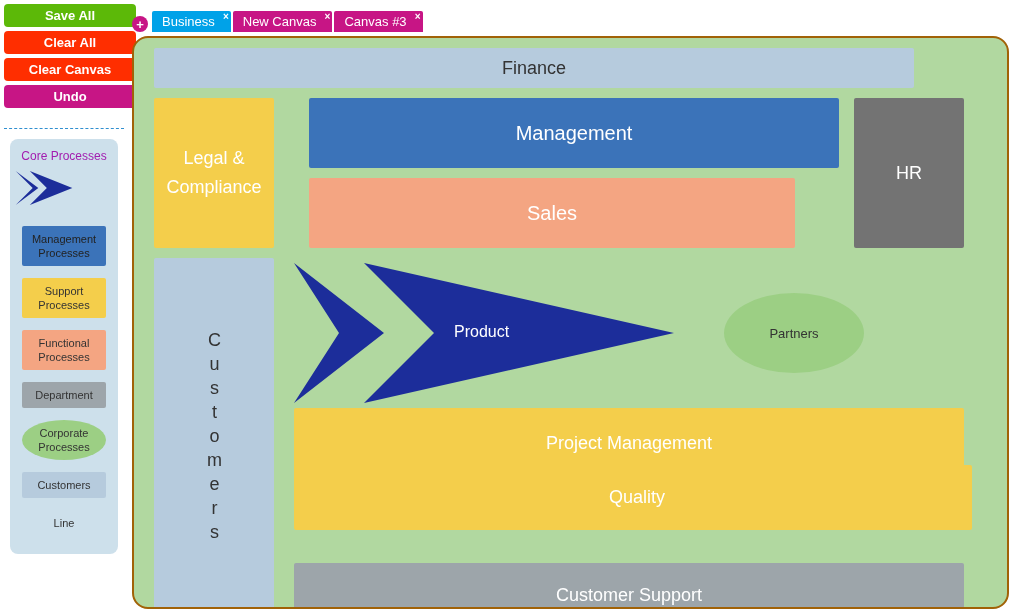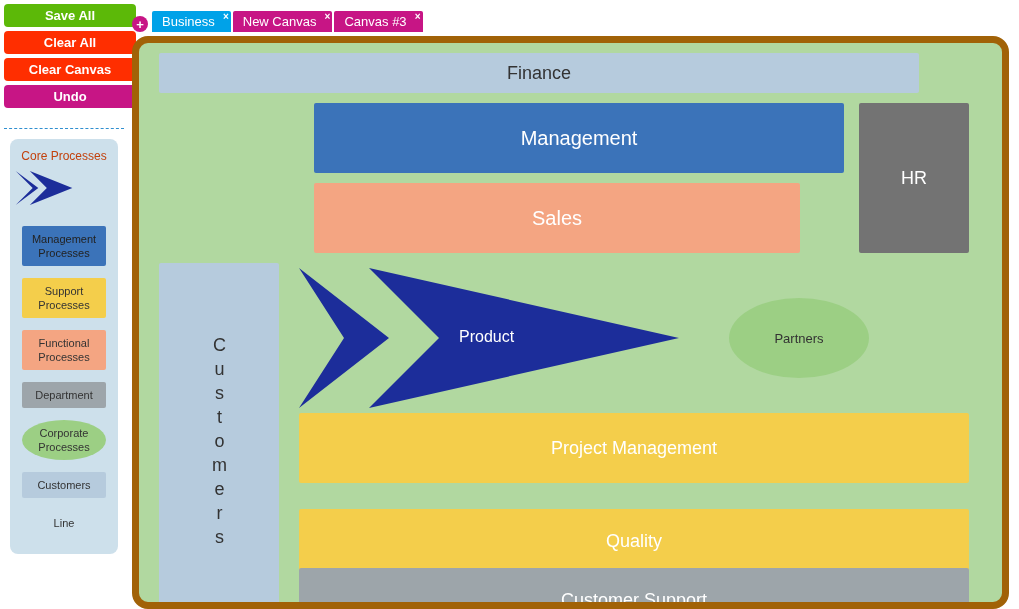--- a/index.html
+++ b/index.html
@@ -5,39 +5,39 @@
   html,body{margin:0;padding:0;font-family:Arial,Helvetica,sans-serif;font-size:13px;background:#fff;color:#333;}
   .app{display:flex;height:609px;width:1019px;overflow:hidden;}
   
   .sidebar{width:128px;flex-shrink:0;padding:4px;box-sizing:border-box;}
   .btn{display:block;width:132px;margin:0 auto 4px auto;padding:4px 0;border:none;border-radius:4px;color:#fff;font-weight:bold;font-size:13px;cursor:pointer;}
   .btn.green{background:#5cb908;}
   .btn.red{background:#ff2e00;}
   .btn.magenta{background:#c71585;}
   .divider{border-top:1px dashed #2f8fd0;margin:20px 0 10px 0;}
   .palette{background:#cde0eb;border-radius:8px;padding:6px 4px;width:100px;margin:0 auto;}
-  .pal-title{font-size:12px;color:#c2410c;text-align:center;padding:4px 0;}
+  .pal-title{font-size:12px;color:#a21caf;text-align:center;padding:4px 0;}
   .pal-arrow{width:60px;height:34px;margin:4px auto 6px auto;}
   .swatch{width:80px;font-size:11px;line-height:14px;text-align:center;padding:6px 2px;margin:12px auto;border-radius:2px;color:#333;}
   .sw-mgmt{background:#3b73b9;color:#222;}
   .sw-supp{background:#f4ce4b;}
   .sw-func{background:#f4a582;}
   .sw-dept{background:#9da5aa;}
   .sw-corp{background:#9ccf84;border-radius:50%/50%;}
   .sw-cust{background:#b6cbdd;}
   .sw-line{background:transparent;}
   
   .main{flex:1;display:flex;flex-direction:column;}
   .tabbar{display:flex;align-items:flex-end;height:24px;padding-left:4px;margin-top:8px;}
   .add-tab{width:16px;height:16px;border-radius:50%;background:#c71585;color:#fff;font-weight:bold;display:flex;align-items:center;justify-content:center;font-size:13px;margin-right:4px;cursor:pointer;}
   .tab{position:relative;padding:3px 16px 3px 10px;margin-right:2px;color:#fff;font-size:13px;border-radius:2px 2px 0 0;cursor:pointer;}
   .tab.active{background:#00a2e8;}
   .tab.inactive{background:#c71585;}
   .tab .close{position:absolute;top:0;right:2px;font-size:10px;font-weight:bold;cursor:pointer;}
-  .canvas-wrap{flex:1;margin:4px 10px 0 4px;border:7px solid #a16207;border-radius:16px;background:#b1d8a0;position:relative;overflow:hidden;}
+  .canvas-wrap{flex:1;margin:4px 10px 0 4px;border:2px solid #a16207;border-radius:16px;background:#b1d8a0;position:relative;overflow:hidden;}
   .shape{position:absolute;display:flex;align-items:center;justify-content:center;color:#fff;font-size:18px;border-radius:2px;}
   .sh-finance{background:#b6cbdd;color:#333;}
   .sh-mgmt{background:#3b73b9;}
   .sh-sales{background:#f4a582;}
   .sh-legal{background:#f4ce4b;}
   .sh-hr{background:#737373;}
   .sh-cust{background:#b6cbdd;color:#333;}
   .sh-cust span{writing-mode:vertical-rl;text-orientation:upright;letter-spacing:4px;font-size:18px;}
   .sh-pm{background:#f4ce4b;}
   .sh-qual{background:#f4ce4b;}
@@ -86,20 +86,21 @@
       <div class="tab inactive">
         <span>Canvas #3</span>
         <span class="close">×</span>
       </div>
     </div>
 
     <div class="canvas-wrap">
 
       <div class="shape sh-finance" style="left:20px;top:10px;width:760px;height:40px;">Finance</div>
 
+      <div class="shape sh-legal" style="left:20px;top:60px;width:120px;height:150px;text-align:center;line-height:1.6;">Legal &amp; Compliance</div>
 
       <div class="shape sh-mgmt" style="left:175px;top:60px;width:530px;height:70px;font-size:20px;">Management</div>
 
       <div class="shape sh-sales" style="left:175px;top:140px;width:486px;height:70px;font-size:20px;">Sales</div>
 
       <div class="shape sh-hr" style="left:720px;top:60px;width:110px;height:150px;">HR</div>
 
       <div class="shape sh-cust" style="left:20px;top:220px;width:120px;height:360px;">
         <span>Customers</span>
       </div>
@@ -107,18 +108,18 @@
       <svg style="position:absolute;left:160px;top:225px;width:380px;height:140px;z-index:2;" viewBox="0 0 380 140">
         <polygon points="0,0 90,70 0,140 45,70" fill="#1c2d9a"></polygon>
         <polygon points="70,0 380,70 70,140 140,70" fill="#1c2d9a"></polygon>
       </svg>
       <div class="product-label" style="left:320px;top:285px;">Product</div>
 
       <div class="shape sh-partners" style="left:590px;top:255px;width:140px;height:80px;">Partners</div>
 
       <div class="shape sh-pm" style="left:160px;top:370px;width:670px;height:70px;">Project Management</div>
 
-      <div class="shape sh-qual" style="left:160px;top:466px;width:670px;height:65px;">Quality</div>
+      <div class="shape sh-qual" style="left:160px;top:427px;width:670px;height:65px;padding-left:8px;">Quality</div>
 
       <div class="shape sh-cs" style="left:160px;top:525px;width:670px;height:65px;">Customer Support</div>
     </div>
   </div>
 </div>
 
 </body></html>

